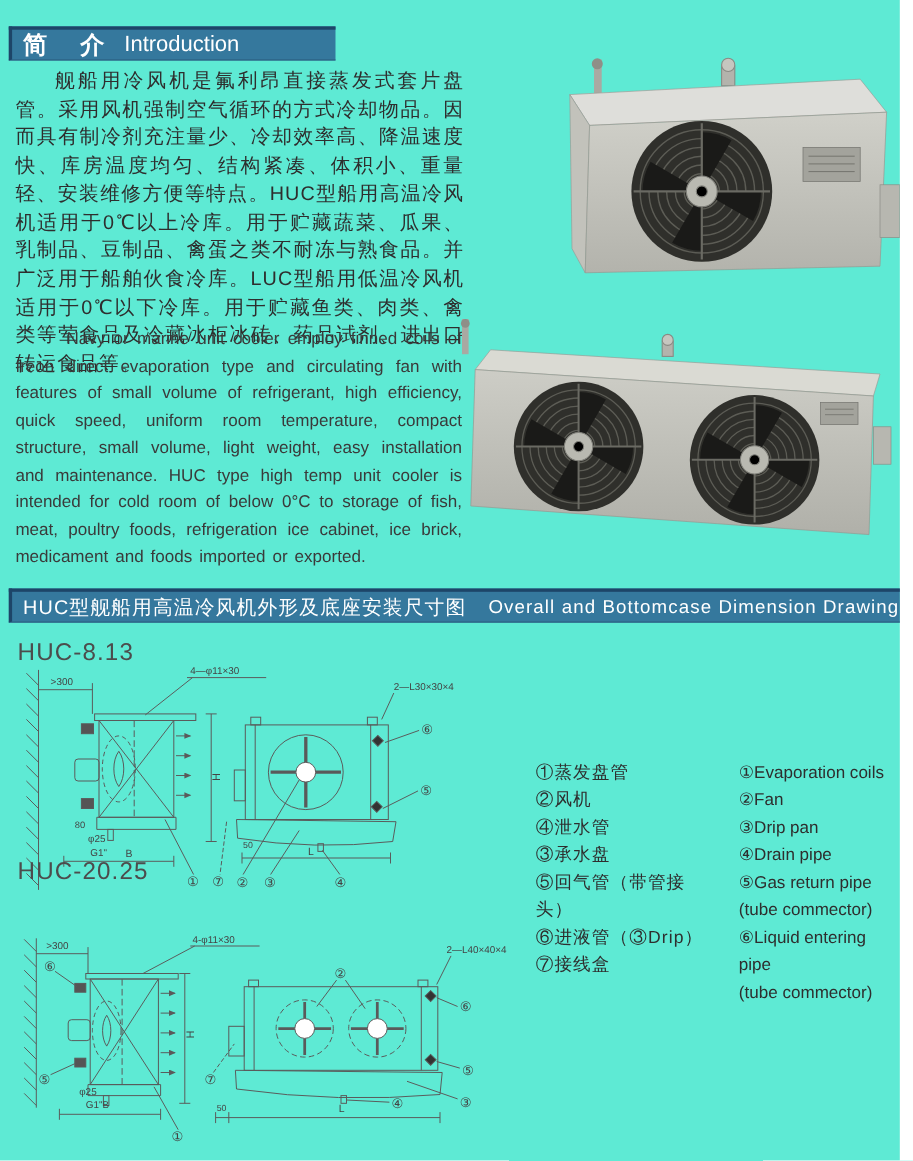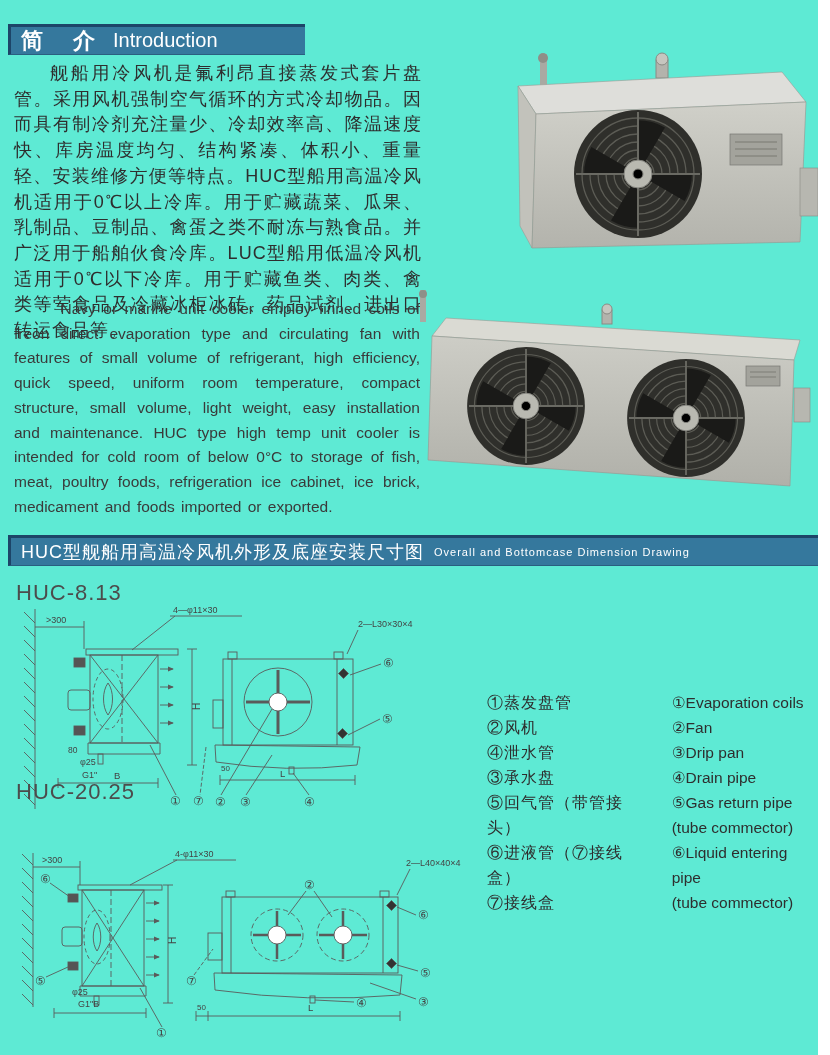--- a/index.html
+++ b/index.html
@@ -6,23 +6,23 @@
   html,body{background:#fff}
   .page{position:relative;width:818px;height:1055px;background:#5eead4;
         font-family:"Liberation Sans",sans-serif;overflow:hidden}
 
   .banner{position:absolute;background:#35789d;color:#fff;display:flex;align-items:center;
           border-top:3px solid #1d4568;border-left:3px solid #1d4568;border-bottom:1px solid #2a5f80;
           padding:0 10px}
   .banner-intro{left:8px;top:24px;width:297px;height:31px;gap:14px}
   .banner-intro .zh{font-size:22px;font-weight:bold;letter-spacing:4px;white-space:nowrap}
   .banner-intro .en{font-size:20px;white-space:nowrap}
-  .banner-dim{left:8px;top:535px;width:814px;height:31px;gap:10px}
+  .banner-dim{left:8px;top:535px;width:814px;height:31px;gap:20px}
   .banner-dim .zh{font-size:18px;letter-spacing:1px;white-space:nowrap}
-  .banner-dim .en{font-size:11px;letter-spacing:1px;white-space:nowrap}
+  .banner-dim .en{font-size:17px;letter-spacing:1px;white-space:nowrap}
 
   .para{position:absolute;color:#2e2e2e;text-align:justify}
   .para-zh{left:14px;top:61px;width:408px;font-size:18px;line-height:25.7px;
            text-indent:2em;letter-spacing:1px}
   .para-en{left:14px;top:297px;width:406px;font-size:15.5px;line-height:24.7px;
            text-indent:3em;word-spacing:2px;color:#3a3a3a}
 
   .photo{position:absolute}
   .photo-single{left:490px;top:50px;width:340px;height:222px}
   .photo-double{left:398px;top:288px;width:432px;height:236px}
@@ -231,21 +231,21 @@
     <text x="372" y="126" font-size="12">⑤</text>
   </svg>
 
   <div class="legend">
     <div class="legend-col legend-zh">
       <span>①蒸发盘管</span>
       <span>②风机</span>
       <span>④泄水管</span>
       <span>③承水盘</span>
       <span>⑤回气管（带管接头）</span>
-      <span>⑥进液管（⑦接线盒）</span>
+      <span>⑥进液管（③Drip）</span>
       <span>⑦接线盒</span>
     </div>
     <div class="legend-col legend-en">
       <span>①Evaporation coils</span>
       <span>②Fan</span>
       <span>③Drip pan</span>
       <span>④Drain pipe</span>
       <span>⑤Gas return pipe</span>
       <span>(tube commector)</span>
       <span>⑥Liquid entering pipe</span>

